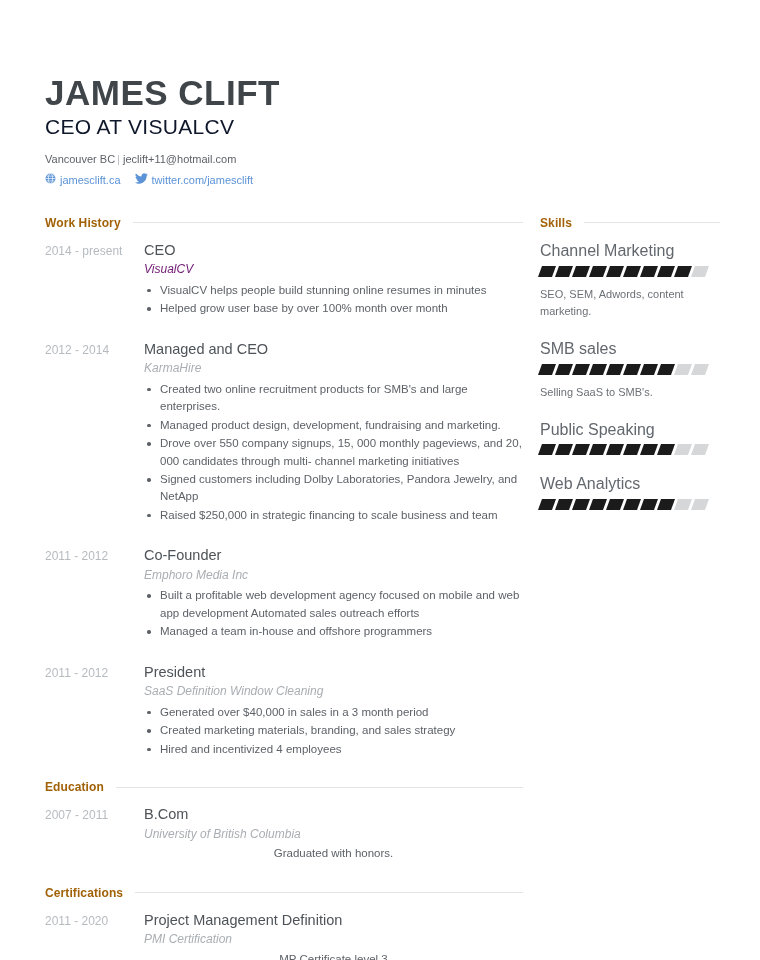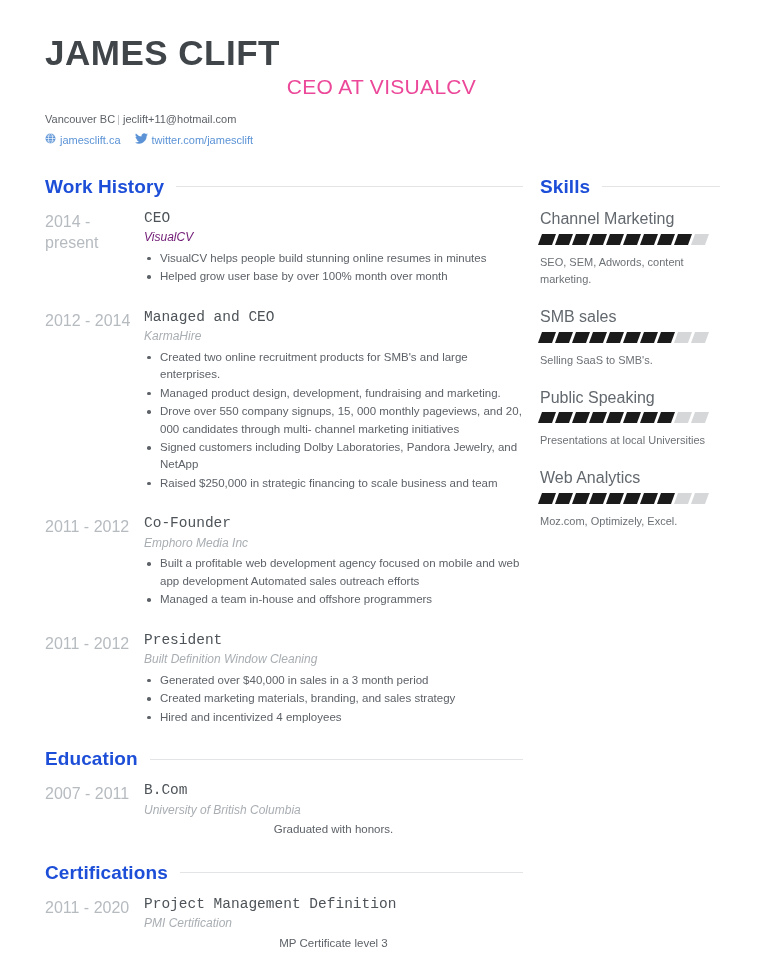--- a/index.html
+++ b/index.html
@@ -13,36 +13,35 @@
   }
   .page {
     position: relative;
     width: 760px;
     height: 960px;
     background: #fff;
     padding: 30px 42px 0 45px;
   }
 
   
-  .header { padding-top: 4px; }
+  .header { padding-top: 4px; margin-top: 40px; }
   .name {
     font-size: 35px;
     font-weight: bold;
     letter-spacing: 0.5px;
     color: #404549;
     line-height: 1.08;
   }
   .headline {
     font-size: 21px;
     font-weight: normal;
-    color: #ec4899;
+    color: #0f172a;
     letter-spacing: 0.3px;
     margin-top: 3px;
     line-height: 1.15;
-    text-align: center;
   }
   .contact-line1 {
     font-size: 11px;
     color: #5d6268;
     margin-top: 13px;
     line-height: 1.4;
   }
   .contact-sep { color: #b9bec3; margin: 0 3px 0 2px; }
   .contact-line2 {
     font-size: 11px;
@@ -66,48 +65,47 @@
 
   
   .section { margin-bottom: 2px; }
   .sec-head {
     display: flex;
     align-items: center;
     gap: 12px;
     margin-bottom: 11px;
   }
   .sec-title {
-    font-size: 19px;
+    font-size: 12px;
     font-weight: bold;
-    color: #1d4ed8;
+    color: #a16207;
     white-space: nowrap;
     letter-spacing: 0.1px;
   }
   .sec-rule {
     flex: 1;
     height: 1px;
     background: #e2e4e6;
   }
 
   
   .entry { display: flex; margin-bottom: 22px; }
   .entry-date {
     width: 99px;
     flex: none;
-    font-size: 16px;
+    font-size: 12px;
     color: #b6bbc0;
     padding-top: 3px;
     line-height: 1.3;
   }
   .entry-body { flex: 1; }
   .entry-title {
     font-size: 14.5px;
     color: #4d5358;
     line-height: 1.35;
-    font-family: Liberation Mono, monospace;
   }
   .entry-org {
     font-size: 12px;
     font-style: italic;
     color: #a9aeb3;
     line-height: 1.45;
     margin-top: 1px;
   }
   .entry-org.accent { color: #701a75; }
   .entry-note {
@@ -242,21 +240,21 @@
                 <ul class="bullets">
                   <li>Built a profitable web development agency focused on mobile and web app development Automated sales outreach efforts</li>
                   <li>Managed a team in-house and offshore programmers</li>
                 </ul>
               </div>
             </div>
             <div class="entry">
               <div class="entry-date">2011 - 2012</div>
               <div class="entry-body">
                 <div class="entry-title">President</div>
-                <div class="entry-org">Built Definition Window Cleaning</div>
+                <div class="entry-org">SaaS Definition Window Cleaning</div>
                 <ul class="bullets">
                   <li>Generated over $40,000 in sales in a 3 month period</li>
                   <li>Created marketing materials, branding, and sales strategy</li>
                   <li>Hired and incentivized 4 employees</li>
                 </ul>
               </div>
             </div>
           </div>
       </div>
 
@@ -342,36 +340,34 @@
                 <span class="pip"></span>
                 <span class="pip"></span>
                 <span class="pip"></span>
                 <span class="pip"></span>
                 <span class="pip"></span>
                 <span class="pip"></span>
                 <span class="pip"></span>
                 <span class="pip off"></span>
                 <span class="pip off"></span>
               </div>
-              <div class="skill-desc">Presentations at local Universities</div>
             </div>
             <div class="skill">
               <div class="skill-name">Web Analytics</div>
               <div class="rating">
                 <span class="pip"></span>
                 <span class="pip"></span>
                 <span class="pip"></span>
                 <span class="pip"></span>
                 <span class="pip"></span>
                 <span class="pip"></span>
                 <span class="pip"></span>
                 <span class="pip"></span>
                 <span class="pip off"></span>
                 <span class="pip off"></span>
               </div>
-              <div class="skill-desc">Moz.com, Optimizely, Excel.</div>
             </div>
           </div>
       </div>
     </div>
 
   </div>
 </div>
 
 </body></html>

